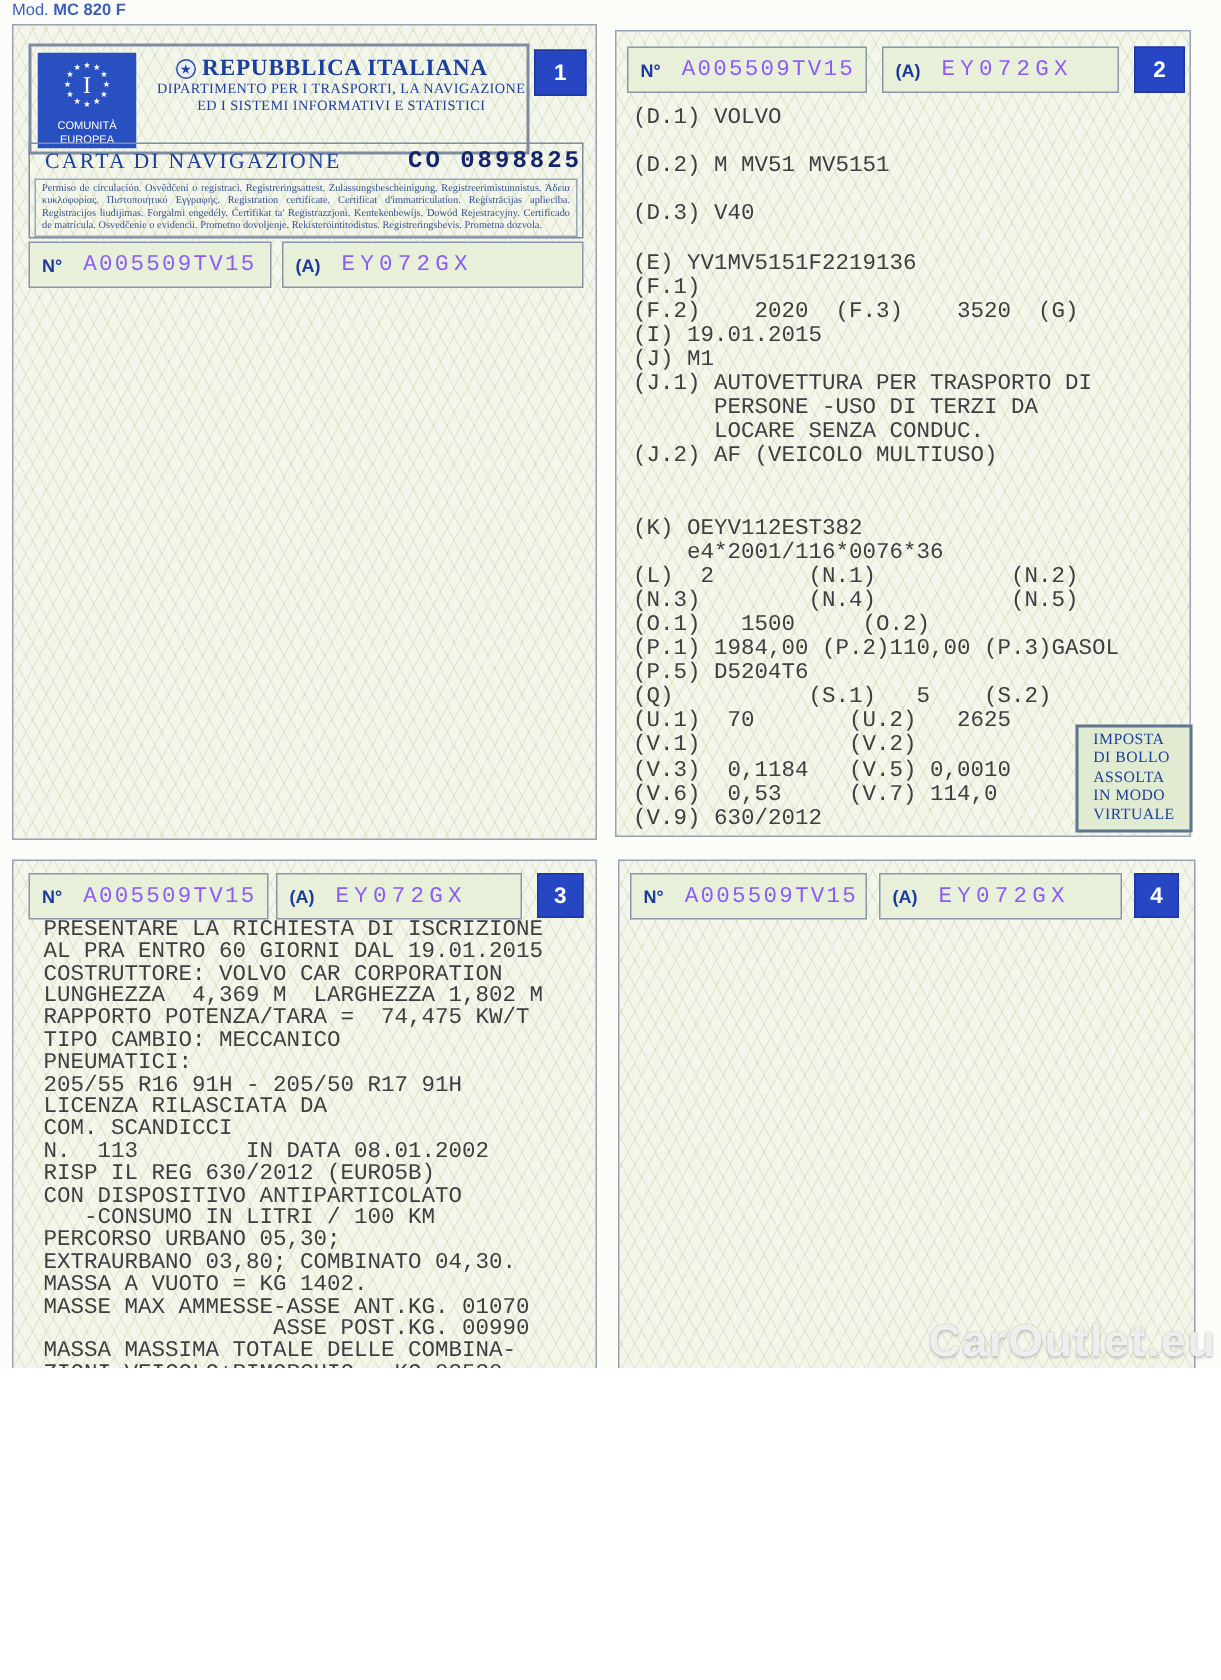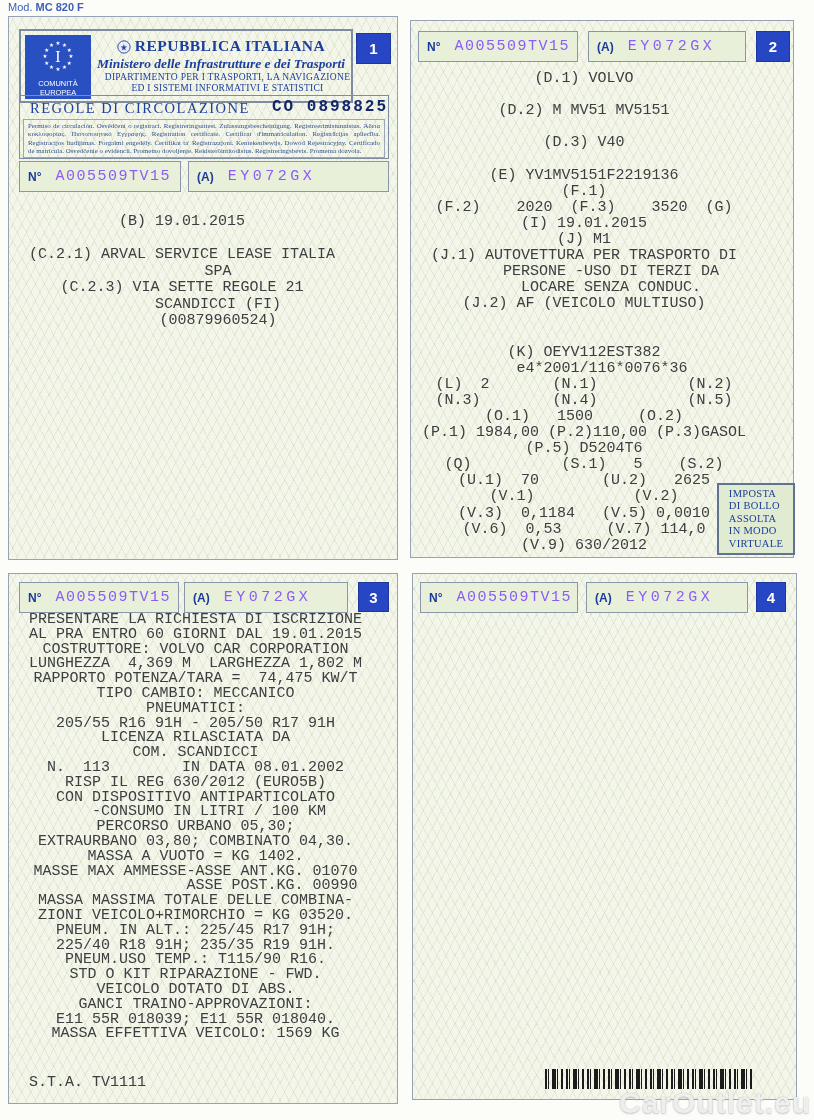--- a/index.html
+++ b/index.html
@@ -1,18 +1,18 @@
 <!DOCTYPE html>
 <html><head>
 <meta charset="utf-8">
 <style>
   * { box-sizing: border-box; }
   html,body { margin:0; padding:0; }
   .page {
-    position:relative; width:814px; height:1120px;
+    position:relative; width:814px; height:912px;
     background:#fcfcf9; overflow:hidden;
     font-family:"Liberation Sans", sans-serif;
   }
   .mod-label {
     position:absolute; left:8px; top:1px;
     font-size:11px; color:#3d5fb8;
   }
   .mod-label b { font-weight:bold; }
 
   .card {
@@ -74,21 +74,21 @@
     background:#e8f0da; border:1.5px solid #8a97a9;
     display:flex; align-items:center; padding:0 8px;
   }
   .doc-label { color:#1c3a9c; font-weight:bold; font-size:12px; margin-right:14px; }
   .doc-value { font-family:"Liberation Mono",monospace; font-size:15px; color:#8b5cf6; letter-spacing:1.5px; }
   .plate-value { letter-spacing:3.5px; }
 
   
   pre.body-text {
     position:absolute; margin:0; white-space:pre;
-    font-family:"Liberation Mono",monospace; color:#3d3e40;text-align:center;
+    font-family:"Liberation Mono",monospace; color:#3d3e40;
   }
   .q1-body { left:20px; top:197px; font-size:15px; line-height:16.5px; }
   .q2-body { left:11px; top:50px;  font-size:15px; line-height:16.1px; }
   .q3-body { left:20px; top:39px;  font-size:15px; line-height:14.8px; }
   .q3-footer { left:20px; top:500px; font-size:15px; }
 
   .stamp-box {
     position:absolute; left:306px; top:462px; width:78px; height:72px;
     background:#e0ebd1; border:2px solid #5f748f;
     display:flex; align-items:center; justify-content:center;
@@ -141,51 +141,43 @@
         </g>
         <text x="33" y="27" fill="#ffffff" font-size="16" font-family="Liberation Serif, serif" text-anchor="middle">I</text>
         <text x="33" y="51" fill="#ffffff" font-size="7.4" text-anchor="middle">COMUNITÀ</text>
         <text x="33" y="60" fill="#ffffff" font-size="7.4" text-anchor="middle">EUROPEA</text>
       </svg>
       <div class="hdr-text">
         <div class="republic-row"><svg width="14" height="14" viewBox="0 0 15 15">
               <circle cx="7.5" cy="7.5" r="6.6" fill="#e9eef6" stroke="#24439c" stroke-width="1"></circle>
               <text x="7.5" y="10.4" text-anchor="middle" font-size="8" fill="#24439c">★</text>
             </svg><span>REPUBBLICA ITALIANA</span></div>
-        <div class="ministry">Ministero delle Infrastrutture e dei Trasporti</div>
         <div class="dept">DIPARTIMENTO PER I TRASPORTI, LA NAVIGAZIONE</div>
         <div class="dept">ED I SISTEMI INFORMATIVI E STATISTICI</div>
       </div>
     </div>
     <div class="badge" style="left:347px; top:16px; width:35px; height:31px;">1</div>
 
     <div class="title-box">
       <div class="title-row">
-        <span class="circ-title">REGOLE DI CIRCOLAZIONE</span>
+        <span class="circ-title">CARTA DI NAVIGAZIONE</span>
         <span class="serial">CO 0898825</span>
       </div>
       <div class="multilingual">Permiso de circulación. Osvědčení o registraci. Registreringsattest. Zulassungsbescheinigung. Registreerimistunnistus. Άδεια κυκλοφορίας. Πιστοποιητικό Εγγραφής. Registration certificate. Certificat d'immatriculation. Reģistrācijas apliecība. Registracijos liudijimas. Forgalmi engedély. Ċertifikat ta' Reġistrazzjoni. Kentekenbewijs. Dowód Rejestracyjny. Certificado de matrícula. Osvedčenie o evidencii. Prometno dovoljenje. Rekisteröintitodistus. Registreringsbevis. Prometna dozvola.</div>
     </div>
 
     <div class="doc-box" style="left:10px; top:144px; width:162px;">
       <span class="doc-label">N°</span>
       <span class="doc-value">A005509TV15</span>
     </div>
     <div class="doc-box" style="left:179px; top:144px; width:201px;">
       <span class="doc-label">(A)</span>
       <span class="doc-value plate-value">EY072GX</span>
     </div>
 
-    <pre class="body-text q1-body">(B) 19.01.2015
-
-(C.2.1) ARVAL SERVICE LEASE ITALIA
-        SPA
-(C.2.3) VIA SETTE REGOLE 21
-        SCANDICCI (FI)
-        (00879960524)</pre>
   </div>
 
   <div class="card card2">
     <div class="doc-box" style="left:7px; top:10px; width:160px;">
       <span class="doc-label">N°</span>
       <span class="doc-value">A005509TV15</span>
     </div>
     <div class="doc-box" style="left:177px; top:10px; width:158px;">
       <span class="doc-label">(A)</span>
       <span class="doc-value plate-value">EY072GX</span>

